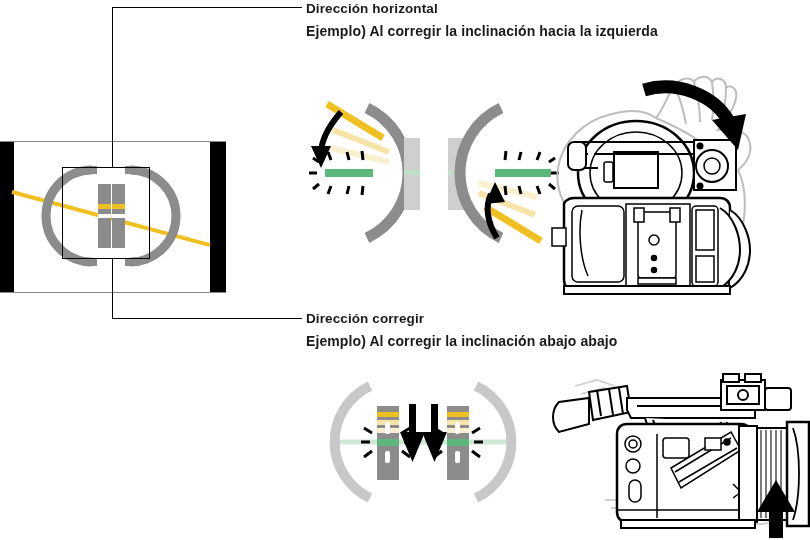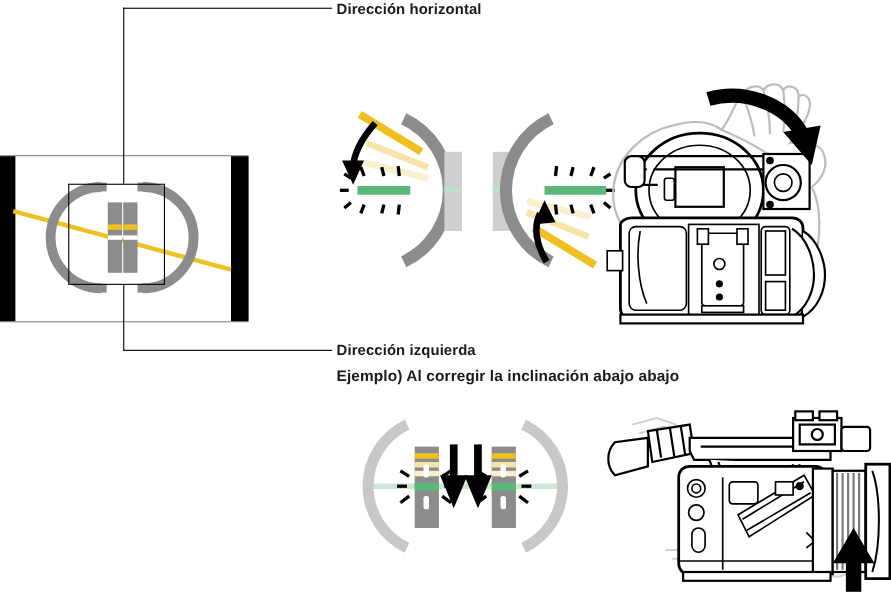--- a/index.html
+++ b/index.html
@@ -125,22 +125,23 @@
     </svg>
   </div>
 
   <div class="abs" id="callout-box"></div>
   <div class="abs leader" id="leader-v-top"></div>
   <div class="abs leader" id="leader-h-top"></div>
   <div class="abs leader" id="leader-v-bot"></div>
   <div class="abs leader" id="leader-h-bot"></div>
 
   <div class="abs heading" id="label-horizontal">Dirección horizontal</div>
-
-  <div class="abs heading" id="label-vertical">Dirección izquierda</div>
+  <div class="abs subheading" id="label-horizontal-ex">Ejemplo) Al corregir la inclinación hacia la izquierda</div>
+
+  <div class="abs heading" id="label-vertical">Dirección corregir</div>
   <div class="abs subheading" id="label-vertical-ex">Ejemplo) Al corregir la inclinación abajo abajo</div>
 
   <svg class="abs" style="left:305px; top:90px;" width="120" height="165" viewBox="0 0 120 165">
 
     <path d="M 62 18 A 72 72 0 0 1 62 148" fill="none" stroke="#8c8c8c" stroke-width="11"></path>
 
     <rect x="99" y="48" width="16" height="72" fill="#cfcfcf"></rect>
     <rect x="99" y="80" width="16" height="5" fill="#bfe0c8"></rect>
 
     <g>

